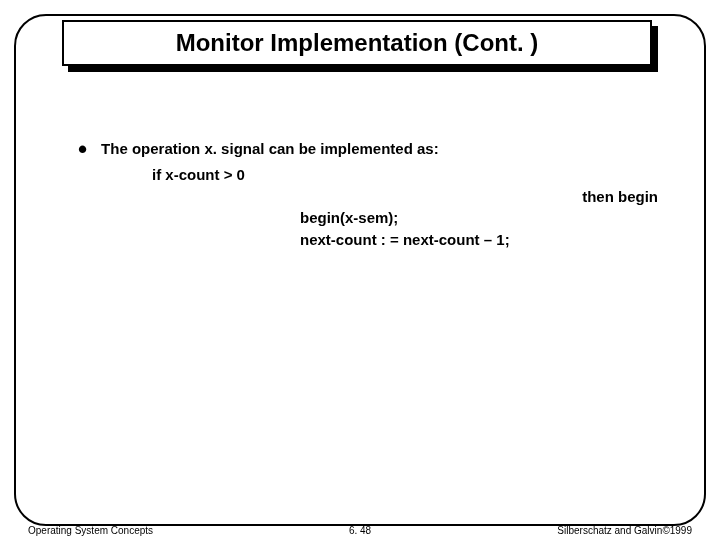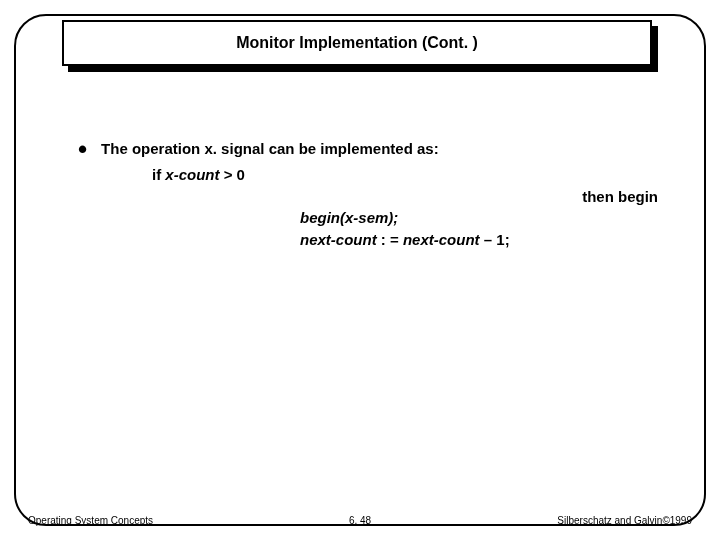--- a/index.html
+++ b/index.html
@@ -33,21 +33,21 @@
     left: 62px;
     top: 20px;
     width: 590px;
     height: 46px;
     background: #fff;
     border: 2px solid #000;
     display: flex;
     align-items: center;
     justify-content: center;
     font-weight: bold;
-    font-size: 16px;
+    font-size: 24px;
   }
   .content {
     position: absolute;
     left: 78px;
     top: 138px;
     width: 580px;
     font-size: 15px;
     font-weight: bold;
     line-height: 1.45;
   }
@@ -60,25 +60,25 @@
   }
   .bullet-text { flex: 1; }
   .pseudo {
     margin-top: 4px;
   }
   .l1 { padding-left: 74px; }
   .l2 { padding-left: 150px; text-align: right; }
   .l3 { padding-left: 222px; }
   .l1b { padding-left: 74px; }
   .kw { font-weight: bold; margin-top: 15px; }
-  .it { font-style: italic; }
+  .it { }
   .footer {
     position: absolute;
     left: 28px;
-    bottom: 14px;
+    bottom: 4px;
     width: 664px;
     display: flex;
     justify-content: space-between;
     align-items: flex-end;
     font-size: 10px;
   }
   .footer-center {
     position: absolute;
     left: 50%;
     transform: translateX(-50%);

